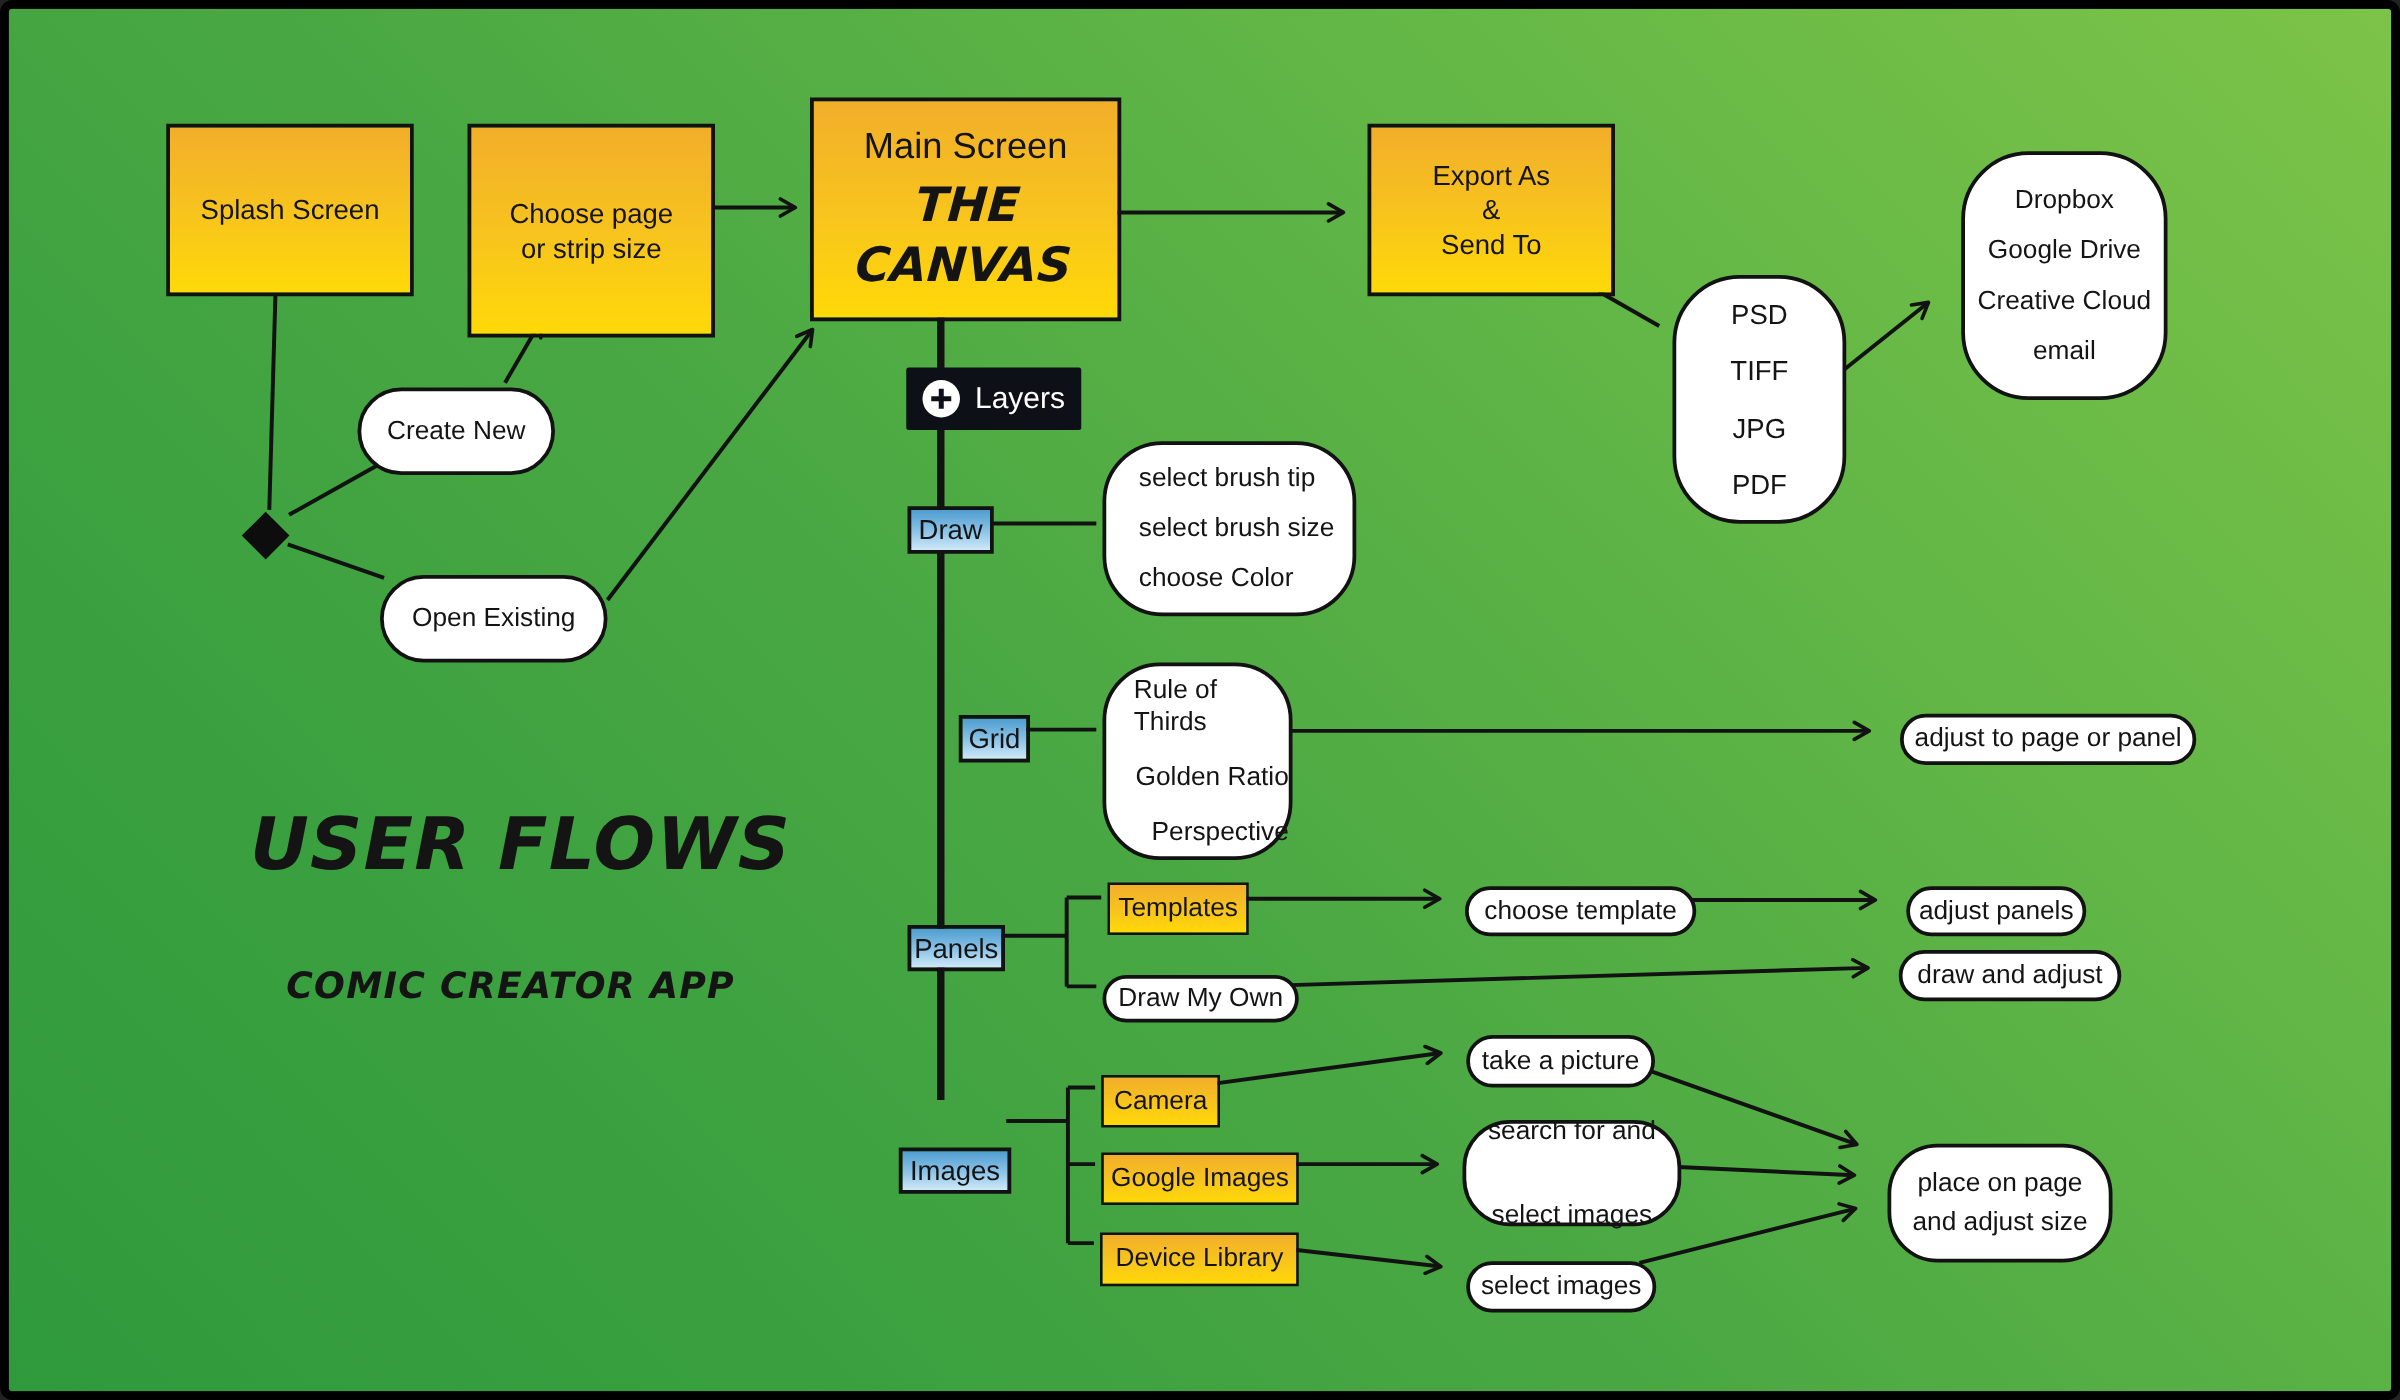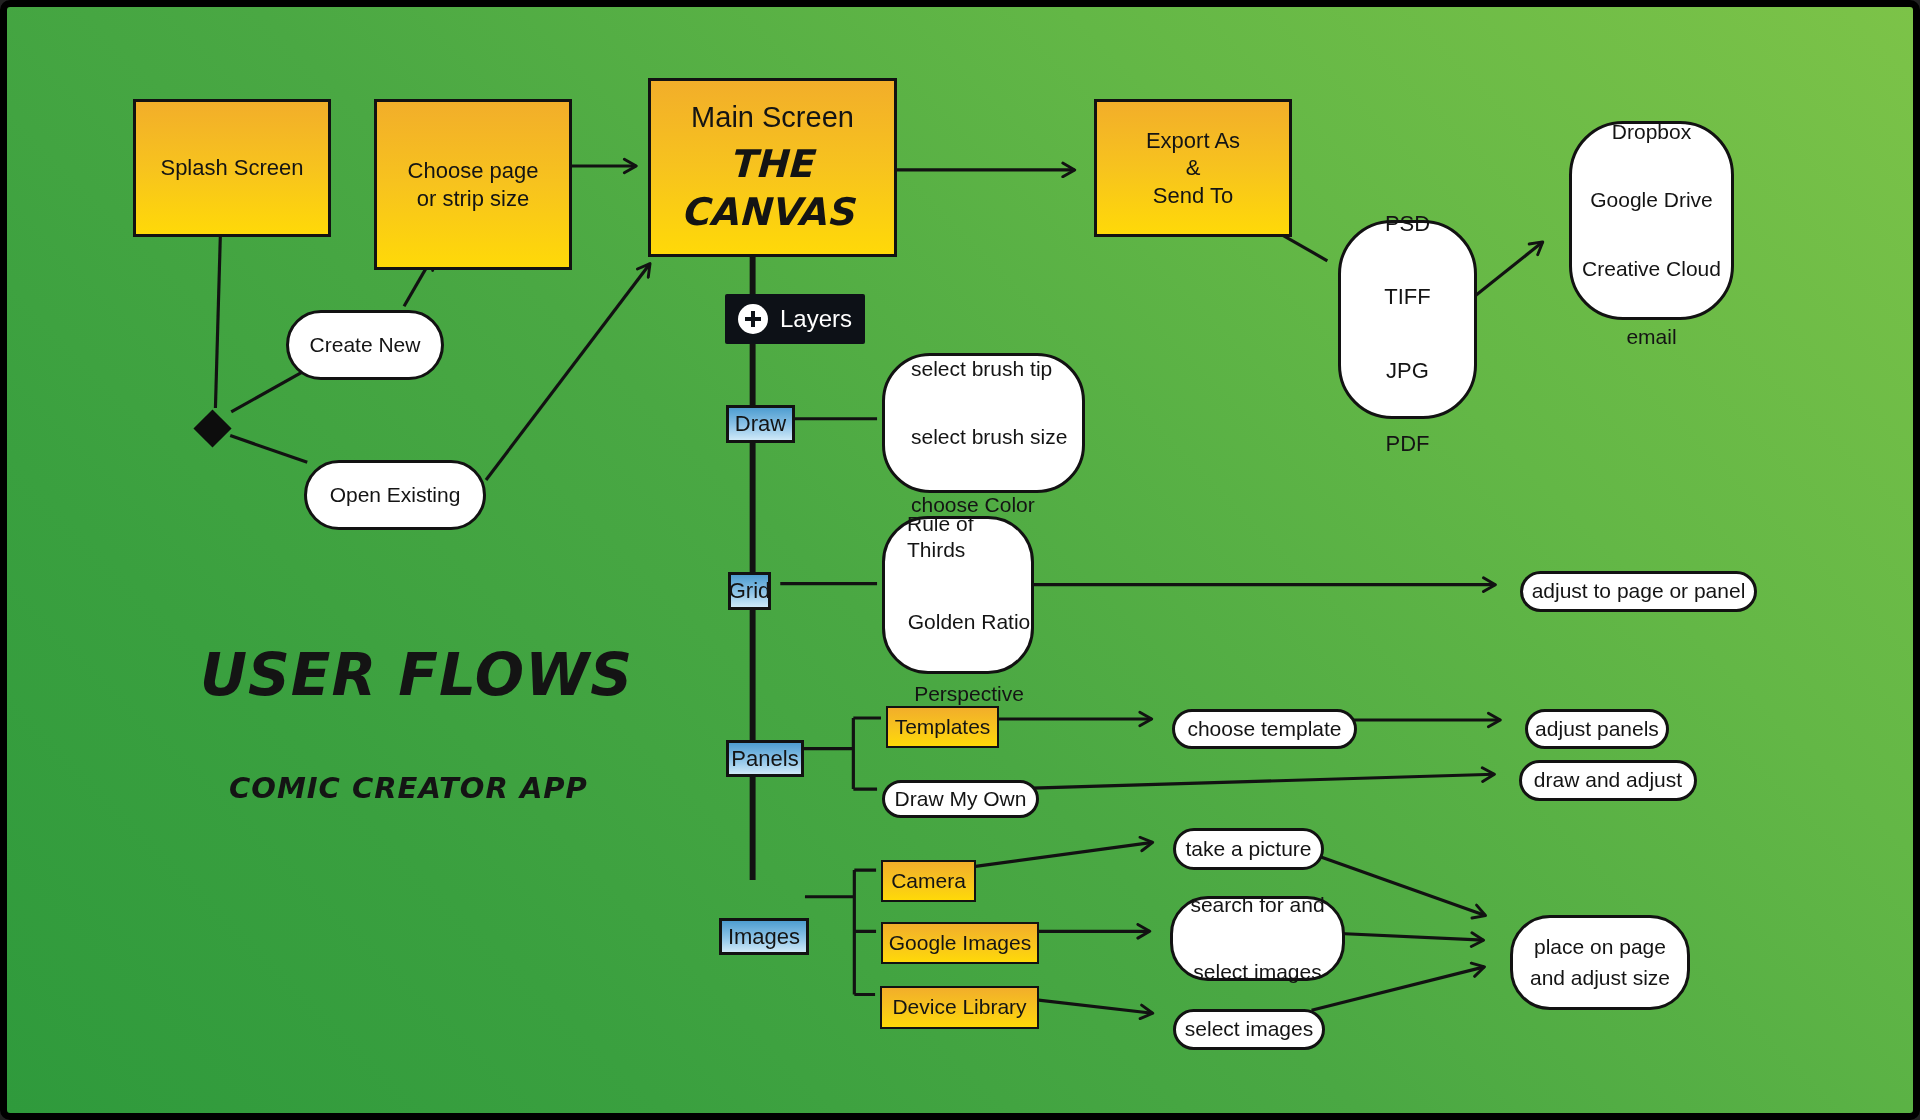--- a/index.html
+++ b/index.html
@@ -41,21 +41,21 @@
   .plus-circle{position:relative;width:30px;height:30px;border-radius:50%;background:#fff;flex:0 0 auto;}
   .plus-circle::before,.plus-circle::after{content:"";position:absolute;background:#0d1117;left:50%;top:50%;}
   .plus-circle::before{width:16px;height:4px;transform:translate(-50%,-50%);}
   .plus-circle::after{width:4px;height:16px;transform:translate(-50%,-50%);}
   .comic{font-weight:bold;font-style:italic;letter-spacing:1px;font-family:"DejaVu Sans",sans-serif;}
   .canvas-line2{font-size:38px;letter-spacing:0px;transform:skewX(-4deg);margin-top:6px;}
   .main-line1{font-size:29px;}
   .diamond{position:absolute;width:27px;height:27px;background:#0d0d0d;transform:rotate(45deg);}
   .title{position:absolute;font-size:58px;}
   .subtitle{position:absolute;font-size:29px;letter-spacing:1px;}
-  .listbox span{display:block;margin-top:28px;}
+  .listbox span{display:block;}
   .gap36 span{padding:7px 0;}
   .gap40 span{padding:9px 0;}
   .two-line{line-height:1.45;}
 </style>
 </head>
 <body>
 
 <div class="frame">
 
   <svg class="wires" viewBox="0 0 1920 1120" fill="none" stroke="#121212" stroke-width="3.2">
@@ -161,25 +161,25 @@
   <div class="node blue" style="left:719px;top:398px;width:69px;height:38px;">
     <span>Draw</span>
   </div>
 
   <div class="node pill listbox gap36" style="left:875px;top:346px;width:203px;height:140px;border-radius:48px;text-align:left;align-items:flex-start;padding-left:26px;">
     <span>select brush tip</span>
     <span>select brush size</span>
     <span>choose Color</span>
   </div>
 
-  <div class="node blue" style="left:721px;top:565px;width:43px;height:38px;">
+  <div class="node blue" style="left:760px;top:565px;width:57px;height:38px;">
     <span>Grid</span>
   </div>
 
-  <div class="node pill listbox gap40" style="left:875px;top:509px;width:152px;height:158px;border-radius:46px;text-align:left;align-items:center;padding-left:22px;">
+  <div class="node pill listbox gap40" style="left:875px;top:523px;width:152px;height:158px;border-radius:46px;text-align:left;align-items:flex-end;padding-left:22px;">
     <span>Rule of Thirds</span>
     <span>Golden Ratio</span>
     <span>Perspective</span>
   </div>
 
   <div class="node pill" style="left:1513px;top:564px;width:237px;height:41px;border-radius:21px;">
     <span>adjust to page or panel</span>
   </div>
 
   <div class="node blue" style="left:719px;top:733px;width:78px;height:37px;">

